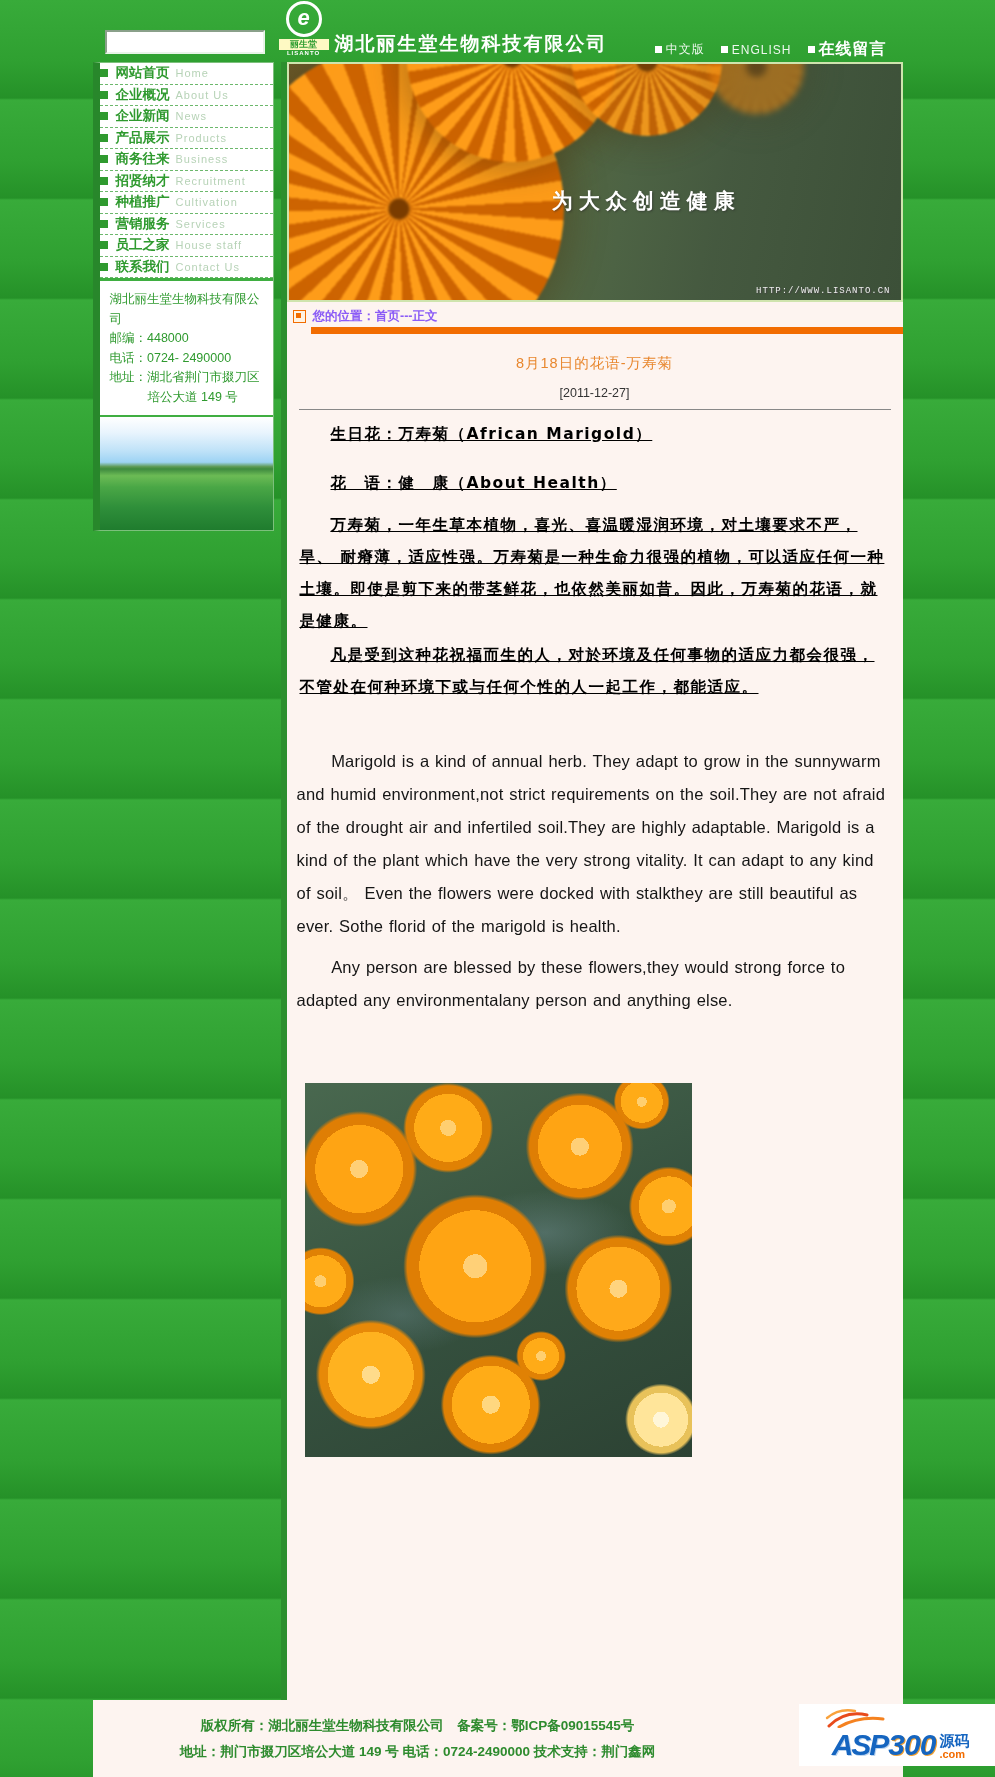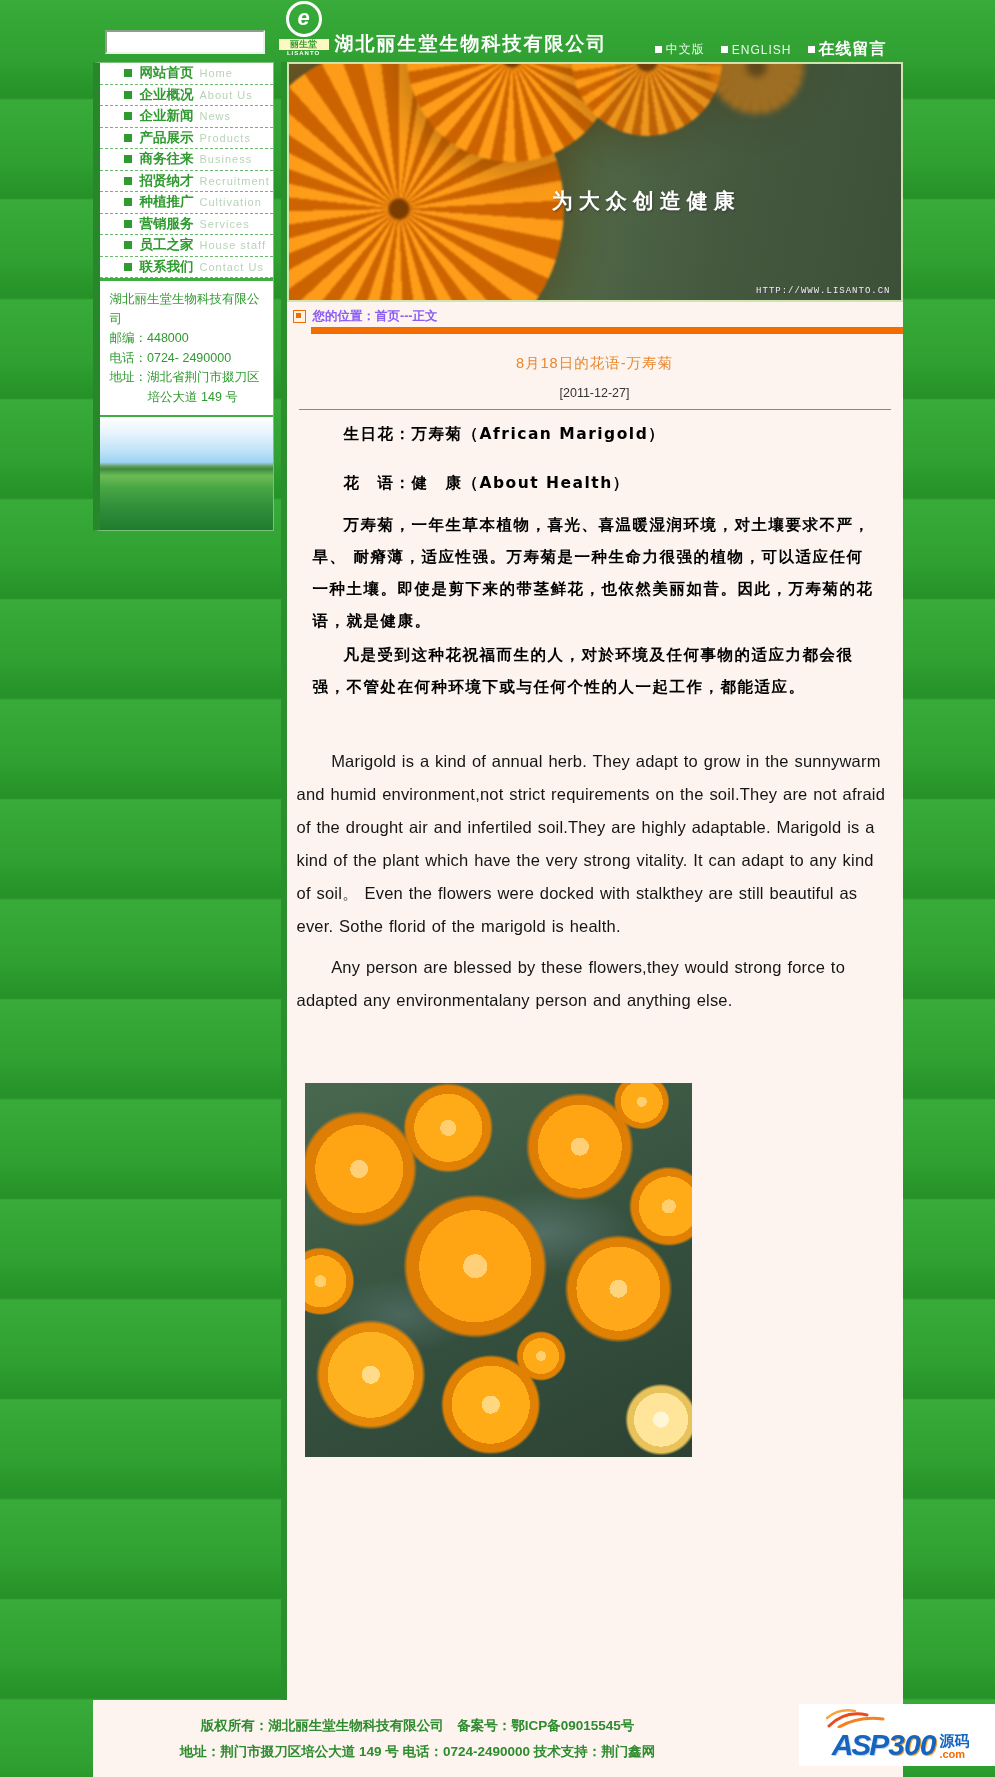--- a/index.html
+++ b/index.html
@@ -22,21 +22,21 @@
   .company-name{position:absolute;left:242px;top:31px;color:#fff;font-size:19px;font-weight:bold;letter-spacing:2px;white-space:nowrap;}
   .top-links{position:absolute;right:16px;top:39px;display:flex;gap:16px;align-items:center;}
   .top-link{color:#eef8ee;font-size:12px;letter-spacing:1px;cursor:pointer;display:flex;align-items:center;gap:4px;white-space:nowrap;}
   .top-link.strong{color:#fff;font-weight:bold;font-size:16px;}
   .lnk-sq{display:inline-block;width:7px;height:7px;background:#fff;}
 
   
   .columns{display:flex;gap:7px;height:1638px;align-items:stretch;}
   .sidebar{width:181px;background:#fff;align-self:flex-start;box-sizing:border-box;
     border:1px solid #7cc07c;border-left:7px solid #28872b;}
-  .menu-item{display:flex;align-items:center;height:20.5px;padding-left:24px;border-bottom:1px dashed #6cb86c;cursor:pointer;overflow:hidden;}
+  .menu-item{display:flex;align-items:center;height:20.5px;border-bottom:1px dashed #6cb86c;cursor:pointer;overflow:hidden;}
   .menu-bullet{width:8px;height:8px;background:#2f9a2f;margin-right:8px;flex:none;}
   .menu-zh{color:#2f9a2f;font-weight:bold;font-size:13.5px;margin-right:6px;white-space:nowrap;}
   .menu-en{color:#b7d3b7;font-size:11px;letter-spacing:1px;white-space:nowrap;}
   .side-contact{border-top:3px solid #3fae41;padding:9px 4px 8px 10px;color:#2f9a2f;font-size:12.5px;line-height:19.5px;}
   .side-contact .indent{padding-left:38px;}
   .side-photo{border-top:2px solid #3fae41;height:113px;
     background:linear-gradient(180deg,#ffffff 0%,#e8f4fd 14%,#bfe2f8 30%,#9dd3f4 40%,#5d9a55 44%,#3e8a3f 46%,#6cbb55 52%,#4aa746 62%,#2f8f3a 80%,#1f7c2e 100%);}
 
   
   .content{flex:1;display:flex;flex-direction:column;box-sizing:border-box;border-left:6px solid #2c8f2e;}
@@ -63,21 +63,21 @@
   .crumb-icon{width:11px;height:11px;border:1px solid #f26c00;background:#fff3e3;position:relative;flex:none;}
   .crumb-icon::after{content:"";position:absolute;left:2px;top:2px;width:5px;height:5px;background:#f26c00;}
   .crumb-text{font-size:12.5px;color:#8b5cf6;white-space:nowrap;font-weight:bold;}
   .crumb-bar{height:7px;background:#f26c00;margin:2px 0 0 24px;}
 
   .article{padding:4px 10px 0;}
   .a-title{text-align:center;color:#e8872e;font-size:14.5px;margin-top:16px;letter-spacing:1px;}
   .a-date{text-align:center;color:#333;font-size:12.5px;margin-top:13px;}
   .a-hr{border:none;border-top:1px solid #888;margin:9px 2px 2px;}
   .zh-p{color:#000;font-weight:600;font-size:15.5px;line-height:32px;letter-spacing:1.5px;
-    text-indent:2em;margin:0 16px 2px;font-family:"DejaVu Sans",sans-serif;}
+    text-indent:2em;margin:0 3px 2px;font-family:"DejaVu Sans",sans-serif;text-decoration:underline;}
   .zh-p.g1{margin-bottom:17px;margin-top:8px;}
   .zh-p.g2{margin-bottom:10px;}
   .en-block{margin-top:42px;}
   .en-p{font-size:16.5px;line-height:33px;color:#151515;text-indent:2.1em;margin:0 0 8px;
     letter-spacing:.2px;word-spacing:1px;}
   .photo{width:387px;height:374px;margin:66px 0 0 8px;
     background:
       radial-gradient(circle 72px at 44% 49%,#ffd077 0 12px,#ffa413 12px 56px,#df7e04 56px 68px,rgba(160,80,0,0) 72px),
       radial-gradient(circle 58px at 14% 23%,#ffd077 0 9px,#ffa413 9px 44px,#df7e04 44px 54px,rgba(160,80,0,0) 58px),
       radial-gradient(circle 45px at 37% 12%,#ffcf70 0 8px,#ffab17 8px 34px,#e08104 34px 42px,rgba(160,80,0,0) 45px),

